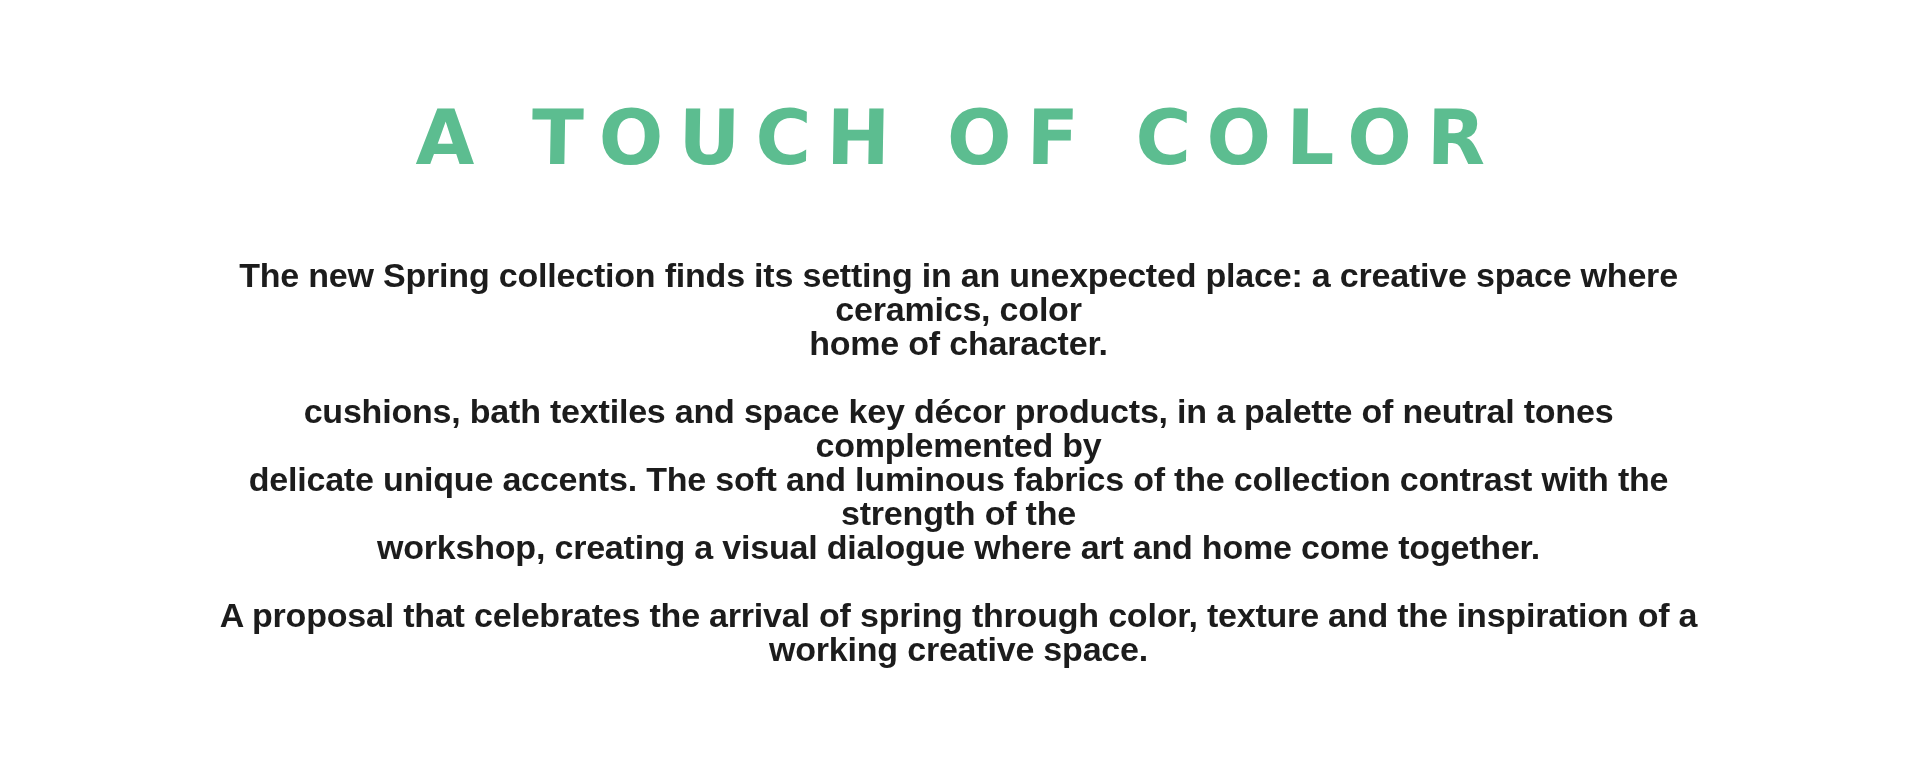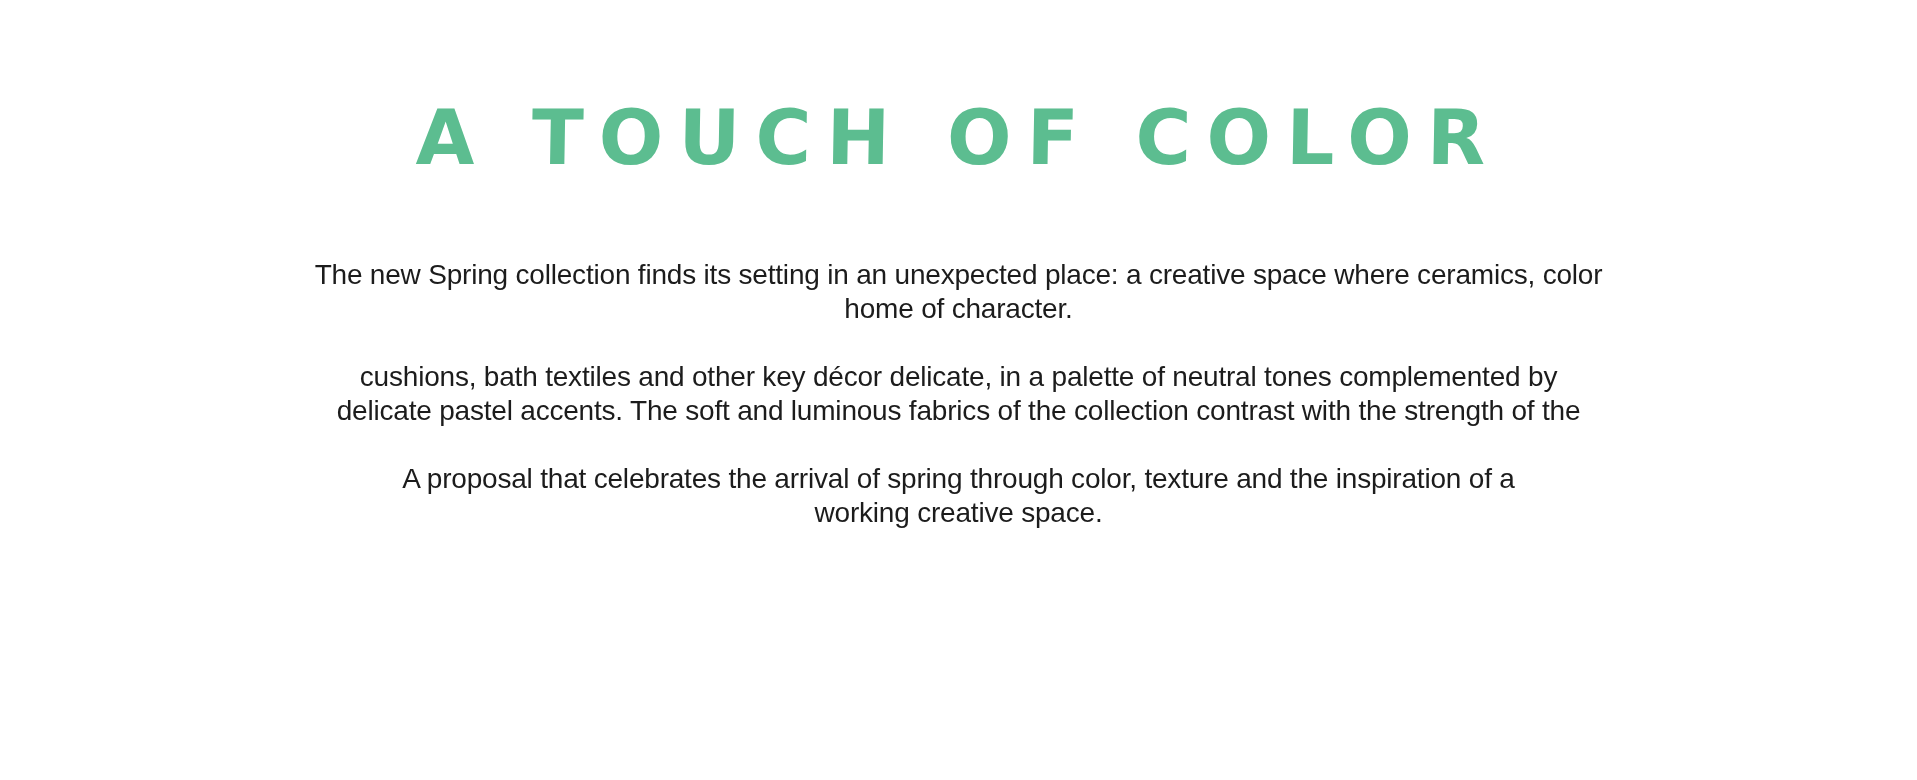--- a/index.html
+++ b/index.html
@@ -34,22 +34,22 @@
     white-space: nowrap;
     line-height: 1.1;
     
     transform: skewX(-1deg);
   }
   .intro-text {
     margin-top: 78px;
     width: 1520px;
     text-align: center;
     color: var(--text);
-    font-size: 28px;
-    font-weight: 400;
+    font-size: 34px;
+    font-weight: 700;
     letter-spacing: -0.2px;
     line-height: 34px;
   }
   .paragraph { margin-bottom: 34px; }
   .paragraph:last-child { margin-bottom: 12px; }
   .line { display: block; }
 </style>
 </head>
 <body>
 
@@ -58,22 +58,23 @@
   <h1 class="hero-title">A TOUCH OF COLOR</h1>
 
   <section class="intro-text">
 
     <p class="paragraph">
       <span class="line">The new Spring collection finds its setting in an unexpected place: a creative space where ceramics, color</span>
       <span class="line">home of character.</span>
     </p>
 
     <p class="paragraph">
-      <span class="line">cushions, bath textiles and other key décor delicate, in a palette of neutral tones complemented by</span>
-      <span class="line">delicate pastel accents. The soft and luminous fabrics of the collection contrast with the strength of the</span>
+      <span class="line">cushions, bath textiles and space key décor products, in a palette of neutral tones complemented by</span>
+      <span class="line">delicate unique accents. The soft and luminous fabrics of the collection contrast with the strength of the</span>
+      <span class="line">workshop, creating a visual dialogue where art and home come together.</span>
     </p>
 
     <p class="paragraph">
       <span class="line">A proposal that celebrates the arrival of spring through color, texture and the inspiration of a</span>
       <span class="line">working creative space.</span>
     </p>
 
   </section>
 
 </main>

